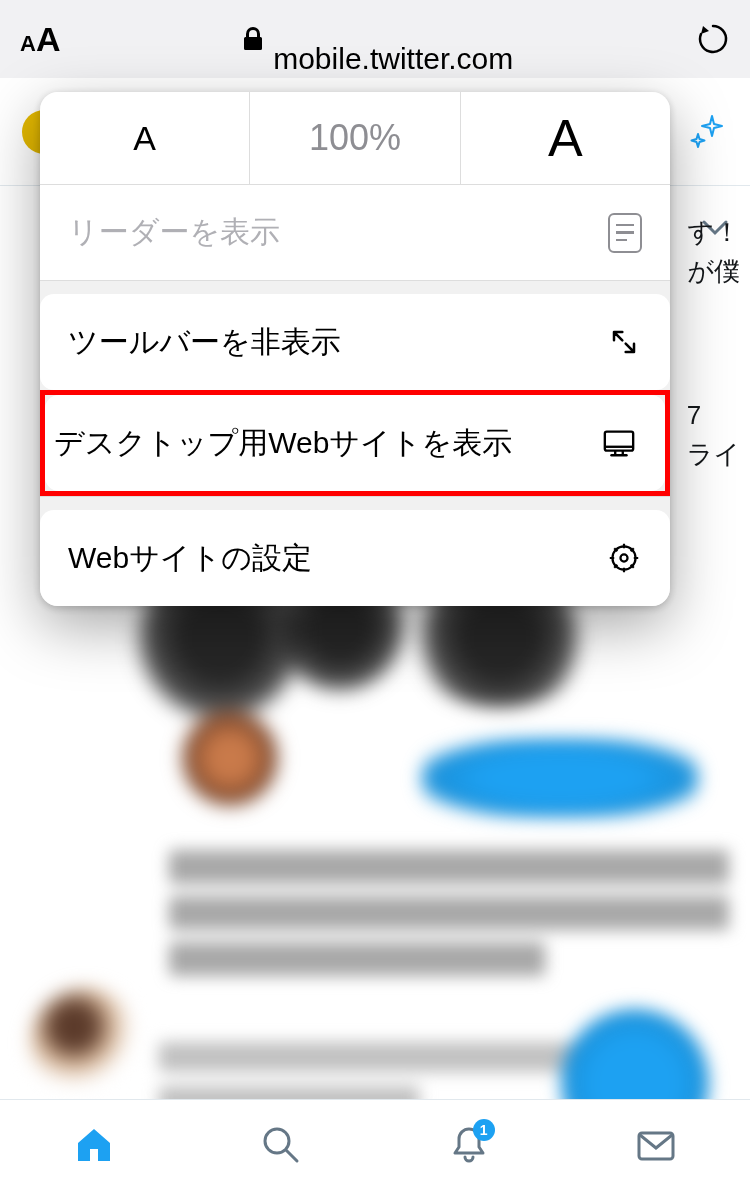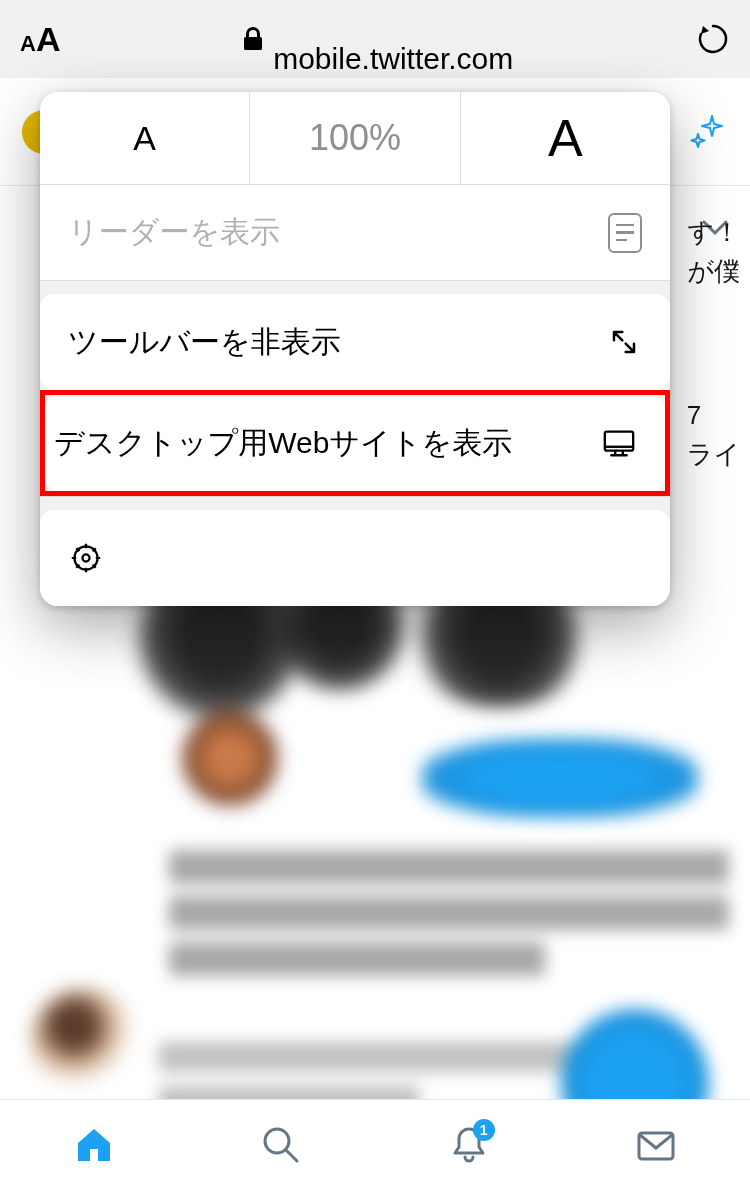--- a/index.html
+++ b/index.html
@@ -160,20 +160,21 @@
             <line x1="22" y1="26" x2="22" y2="31" stroke="#000" stroke-width="2.5"></line>
             <line x1="10" y1="31" x2="26" y2="31" stroke="#000" stroke-width="2.5" stroke-linecap="round"></line>
           </svg>
       </span>
     </div>
   </div>
 
   <div class="section-gap"></div>
 
   <div class="menu-item first-after-gap">
+    <span class="menu-label">Webサイトの設定</span>
     <span class="menu-icon">
       <svg viewBox="0 0 36 36" width="32" height="32">
           <circle cx="18" cy="18" r="13" fill="none" stroke="#000" stroke-width="2.5"></circle>
           <circle cx="18" cy="18" r="4" fill="none" stroke="#000" stroke-width="2.5"></circle>
           <g stroke="#000" stroke-width="2.5">
             <line x1="18" y1="2" x2="18" y2="7"></line>
             <line x1="18" y1="29" x2="18" y2="34"></line>
             <line x1="2" y1="18" x2="7" y2="18"></line>
             <line x1="29" y1="18" x2="34" y2="18"></line>
             <line x1="7" y1="7" x2="10.5" y2="10.5"></line>

